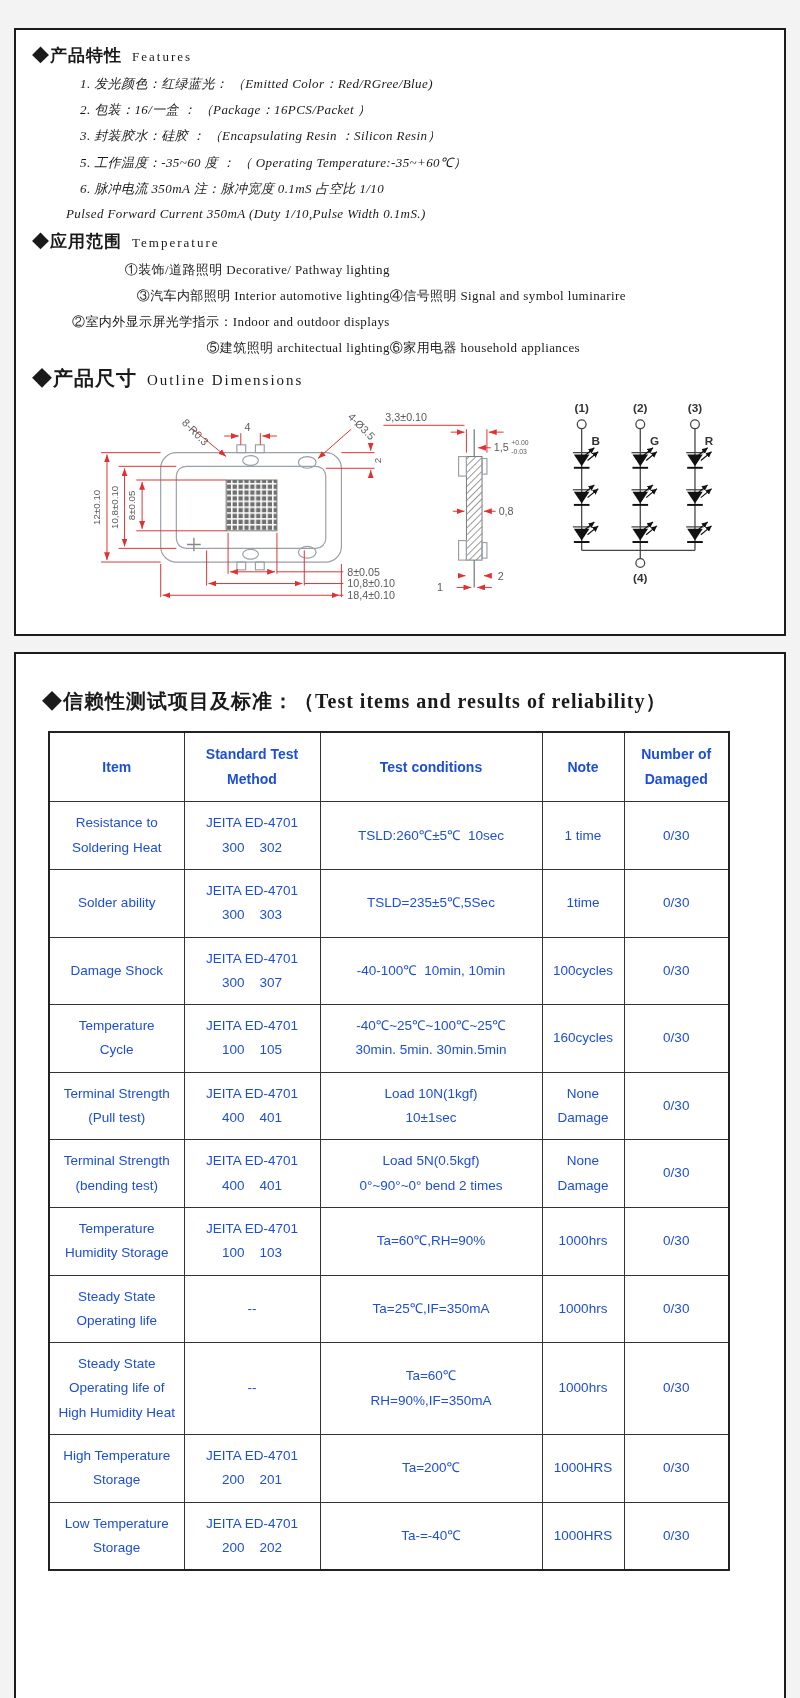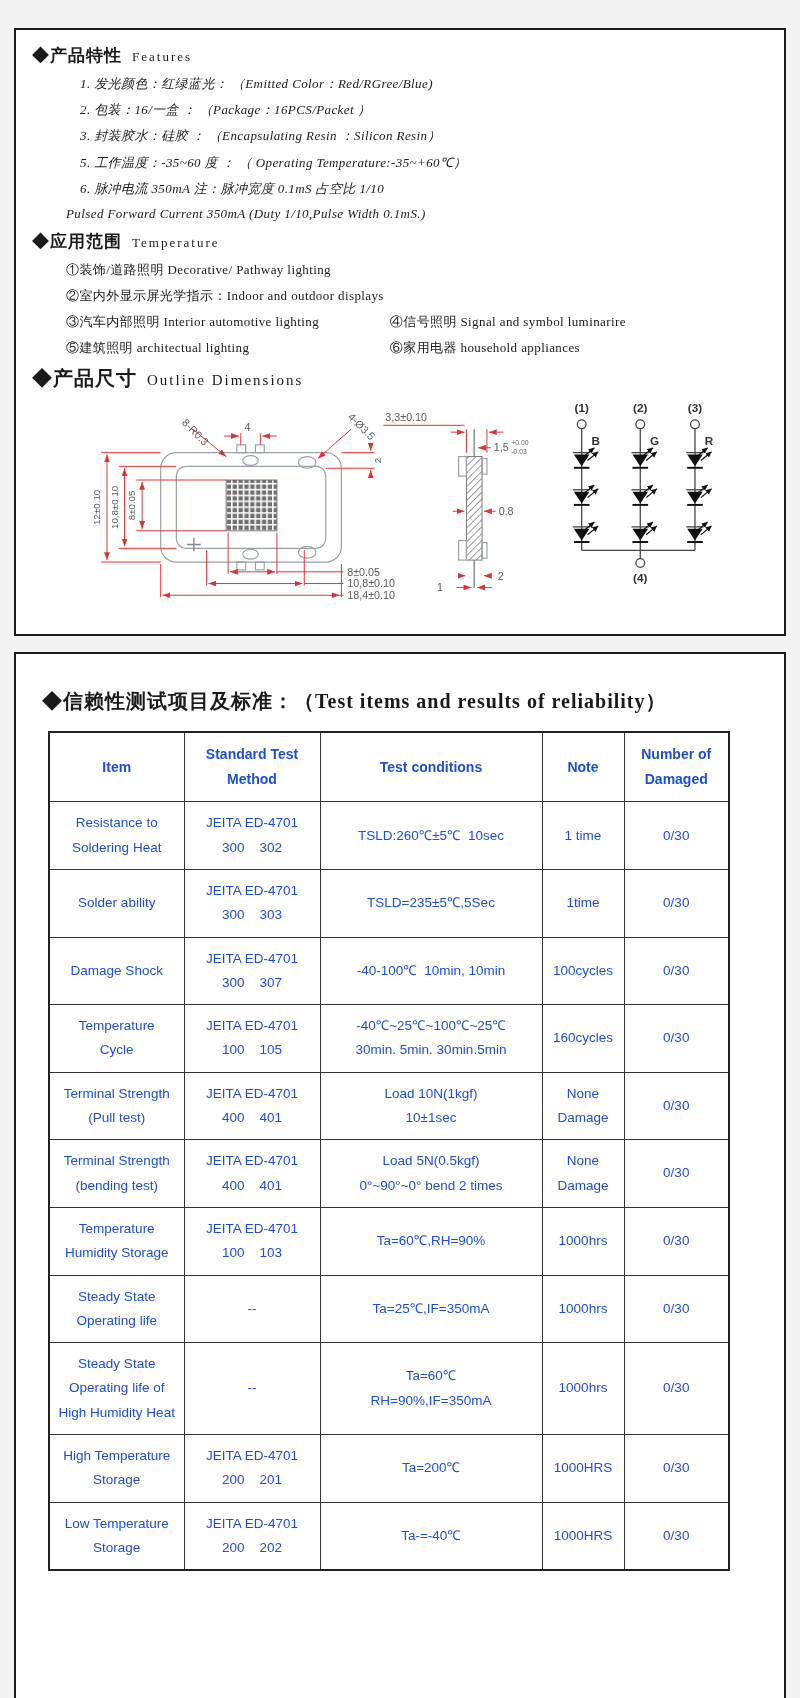--- a/index.html
+++ b/index.html
@@ -29,21 +29,21 @@
     font-size:13px; letter-spacing:.4px;
     padding-left:50px; margin:8px 0;
     white-space:pre-wrap;
     font-style:italic;
   }
   .feat-line.cont{ padding-left:36px; margin-top:2px; }
 
   .app-list{ margin-top:2px; }
   .app-row{ display:flex; padding-left:36px; margin:8px 0; font-size:13px; letter-spacing:.4px; }
   .app-row .app-item{ flex:0 0 auto; }
-  .app-row .app-item:first-child{ min-width:46%; }
+  .app-row .app-item:first-child{ min-width:46%;text-align:right; }
 
   #drawing-wrap{ margin-top:4px; text-align:center; }
 
   
   #rel-title{
     font-size:20px; font-weight:600; letter-spacing:1px;
     margin:34px 10px 16px 26px;
   }
   table.rel{
     border-collapse:collapse; table-layout:fixed;
@@ -95,25 +95,25 @@
   <div class="sec-head">
     <span class="zh">◆应用范围</span>
     <span class="en">Temperature</span>
   </div>
 
   <div class="app-list">
       <div class="app-row">
         <span class="app-item">①装饰/道路照明 Decorative/ Pathway lighting</span>
       </div>
       <div class="app-row">
-        <span class="app-item">②室内外显示屏光学指示：Indoor and outdoor displays</span>
+        <span class="app-item">③汽车内部照明 Interior automotive lighting</span>
+        <span class="app-item">④信号照明 Signal and symbol luminarire</span>
       </div>
       <div class="app-row">
-        <span class="app-item">③汽车内部照明 Interior automotive lighting</span>
-        <span class="app-item">④信号照明 Signal and symbol luminarire</span>
+        <span class="app-item">②室内外显示屏光学指示：Indoor and outdoor displays</span>
       </div>
       <div class="app-row">
         <span class="app-item">⑤建筑照明 architectual lighting</span>
         <span class="app-item">⑥家用电器 household appliances</span>
       </div>
     </div>
 
   <div class="sec-head" id="dims-head">
     <span class="zh">◆产品尺寸</span>
     <span class="en">Outline Dimensions</span>

